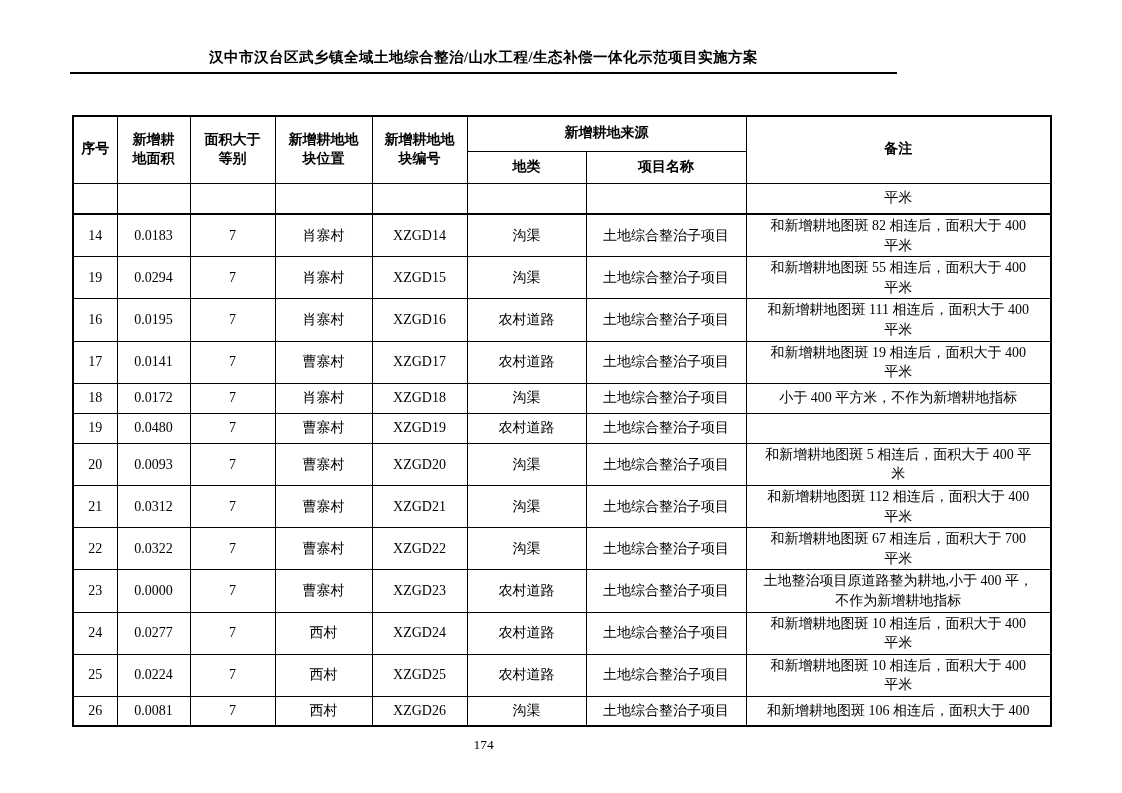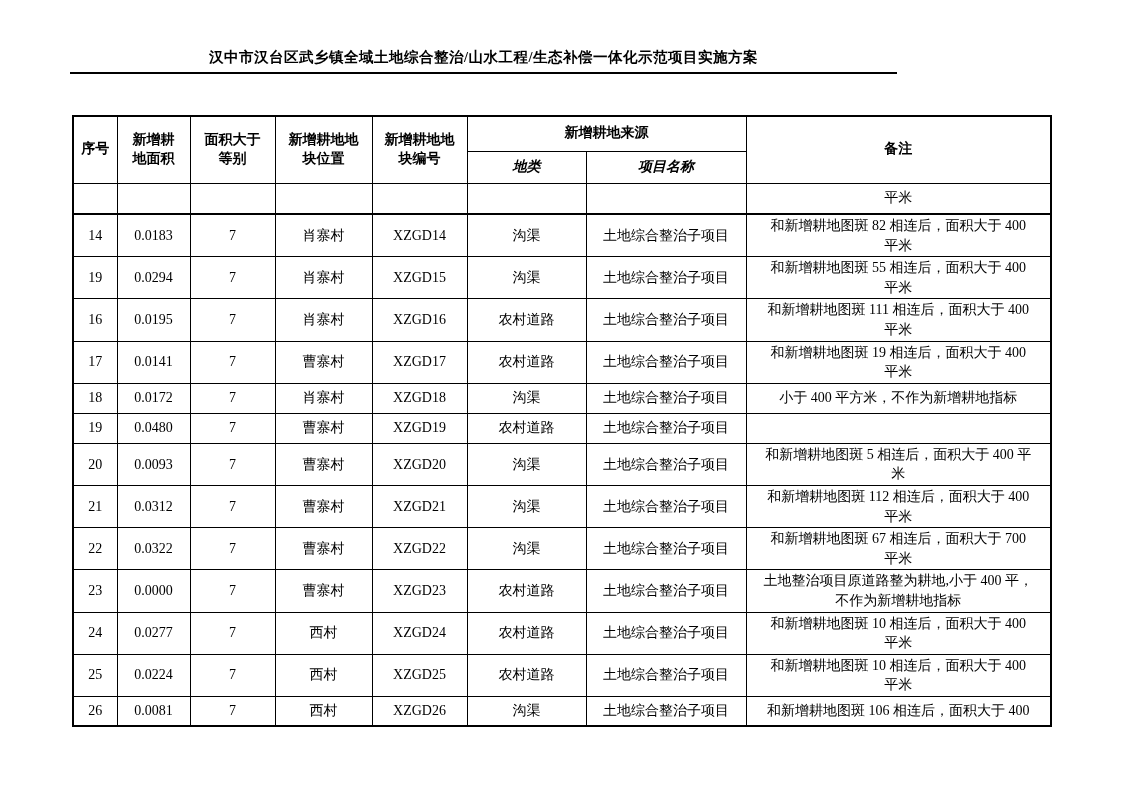--- a/index.html
+++ b/index.html
@@ -43,21 +43,21 @@
     white-space: pre-line;
     font-size: 14px;
     padding: 1px 4px;
     overflow: hidden;
   }
   .report-table th {
     font-weight: bold;
     line-height: 1.35;
   }
   .header-row-1 th { height: 35px; }
-  .header-row-2 th { height: 32px; font-style: italic; }
+  .header-row-2 th { height: 32px; }
   .report-table td {
     line-height: 1.4;
     height: 30px;
     font-weight: normal;
   }
   .continuation-row td { border-bottom: 2px solid #000; height: 31px; }
   .page-number {
     text-align: center;
     margin-top: 10px;
     font-size: 13.5px;
@@ -249,14 +249,15 @@
       <td>7</td>
       <td>西村</td>
       <td>XZGD26</td>
       <td>沟渠</td>
       <td>土地综合整治子项目</td>
       <td>和新增耕地图斑 106 相连后，面积大于 400</td>
     </tr>
       </tbody>
   </table>
 
+  <div class="page-number">174</div>
 
 </div>
 
 </body></html>

